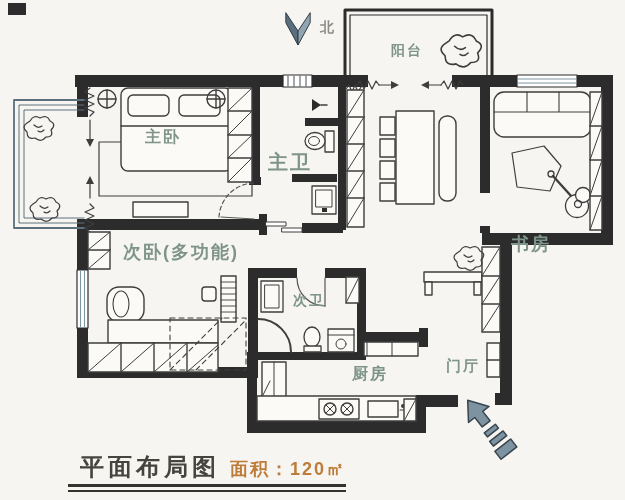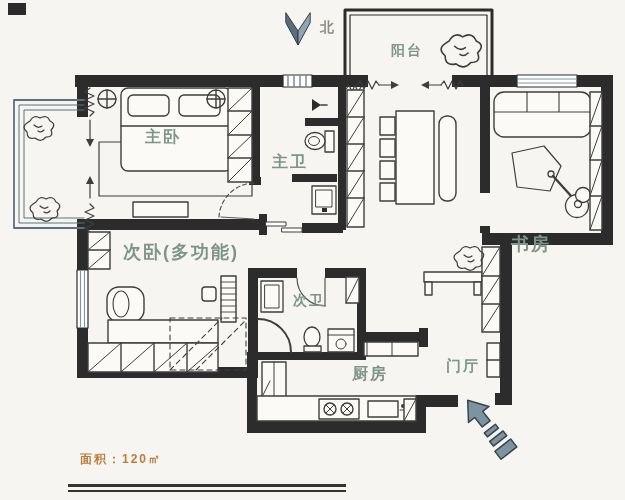--- a/index.html
+++ b/index.html
@@ -14,21 +14,21 @@
     color:#7e948a;font-weight:bold;letter-spacing:2px;white-space:nowrap;
   }
   .compass-label{
     position:absolute;transform:translate(-50%,-50%);
     color:#8d8d88;font-weight:bold;font-size:14px;
   }
   .title-block{
     position:absolute;left:80px;top:451px;display:flex;align-items:baseline;gap:10px;
   }
   .title-main{font-size:24px;font-weight:bold;color:#45443e;letter-spacing:4px;}
-  .title-area{font-size:12px;font-weight:bold;color:#bd7c39;letter-spacing:2px;}
+  .title-area{font-size:18px;font-weight:bold;color:#bd7c39;letter-spacing:2px;}
   .rule{position:absolute;left:68px;width:278px;background:#34332e;}
   .rule-1{top:484px;height:3px;}
   .rule-2{top:490px;height:2px;}
 </style>
 </head>
 <body>
 
 <div class="stage">
 
 <svg class="plan-svg" width="625" height="500" viewBox="0 0 625 500" stroke-linecap="round" stroke-linejoin="round">
@@ -316,28 +316,29 @@
 
   <g transform="translate(480,416) rotate(-38)" fill="#7e93a1" stroke="#39454d" stroke-width="1.5">
     <polygon points="0,-20 13,-2 5,-2 5,10 -5,10 -5,-2 -13,-2"></polygon>
     <rect x="-7" y="16" width="14" height="5"></rect>
     <rect x="-8" y="26" width="17" height="6"></rect>
     <rect x="-10" y="37" width="20" height="10"></rect>
   </g>
 </svg>
 
 <div class="room-label" style="left:163px;top:137px;font-size:16px;">主卧</div>
-<div class="room-label" style="left:290px;top:162px;font-size:16px;text-align:center;">主卫</div>
+<div class="room-label" style="left:290px;top:162px;font-size:20px;text-align:center;">主卫</div>
 <div class="room-label" style="left:531px;top:208px;font-size:18px;margin-top:36px;">书房</div>
 <div class="room-label" style="left:407px;top:51px;font-size:14px;">阳台</div>
 <div class="room-label" style="left:181px;top:252px;font-size:18px;">次卧(多功能)</div>
 <div class="room-label" style="left:309px;top:301px;font-size:14px;">次卫</div>
 <div class="room-label" style="left:353px;top:374px;font-size:16px;margin-left:17px;">厨房</div>
 <div class="room-label" style="left:463px;top:366px;font-size:15px;">门厅</div>
 <div class="compass-label" style="left:327px;top:28px;">北</div>
 
 <div class="title-block">
+  <span class="title-main">平面布局图</span>
   <span class="title-area">面积：120㎡</span>
 </div>
 <div class="rule rule-1"></div>
 <div class="rule rule-2"></div>
 
 </div>
 
 </body></html>

